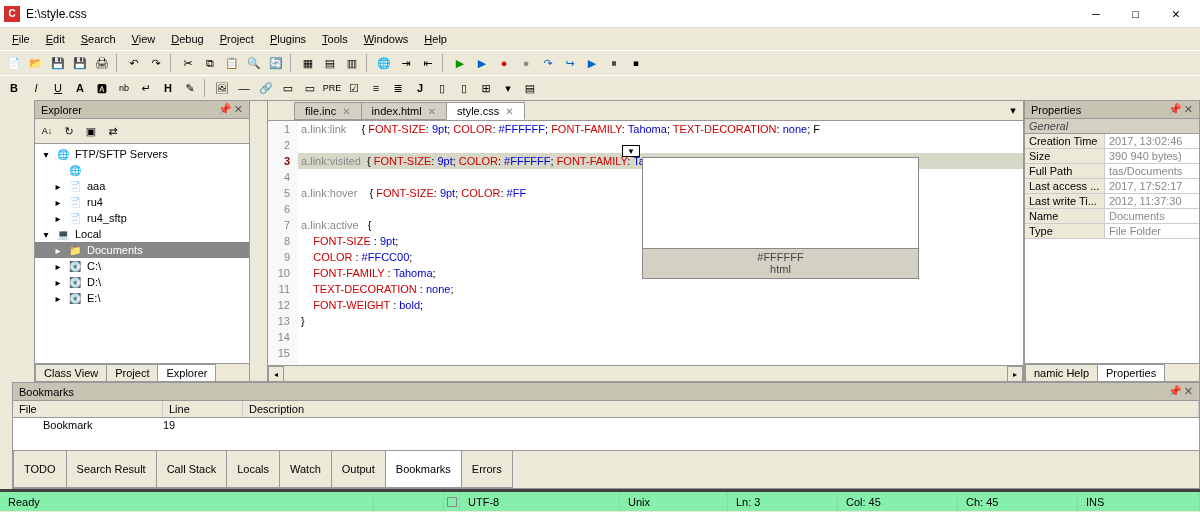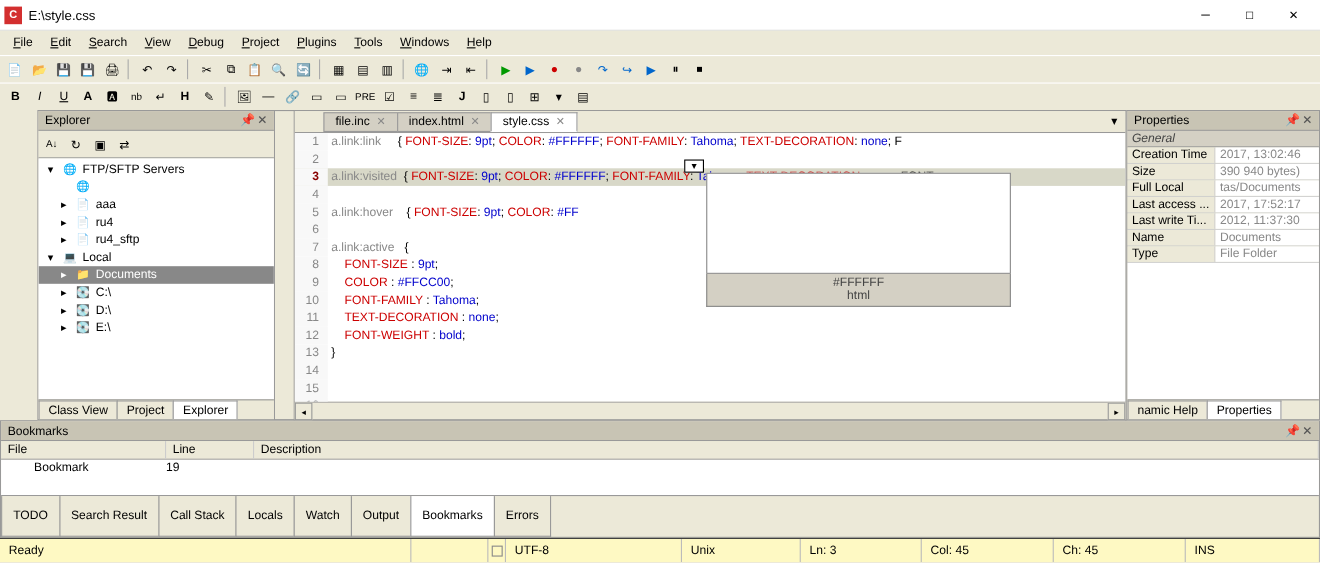--- a/index.html
+++ b/index.html
@@ -43,29 +43,29 @@
 .hint-trigger { position:absolute; top:-12px; left:-20px; width:18px; height:12px; background:#fff; border:1px solid #000; display:flex; align-items:center; justify-content:center; font-size:8px; }
 .hint-bot { height:30px; background:#d4d0c4; border:1px solid #888; border-top:none; text-align:center; padding-top:2px; font-family:'Courier New',monospace; font-size:12px; color:#444; }
 .scroll-h { height:16px; background:#ece9d8; border-top:1px solid #999; display:flex; }
 .sbtn { width:16px; height:16px; background:#ece9d8; border:1px solid #999; display:flex; align-items:center; justify-content:center; font-size:8px;}
 .sthumb { flex:1; }
 .props { width: 176px; border:1px solid #999; border-left:1px solid #999; display:flex; flex-direction:column; background:#ece9d8;}
 .prow { display:flex; border-bottom:1px solid #ccc; font-size:11px; }
 .pkey { width:80px; padding:1px 4px; background:#ece9d8; border-right:1px solid #ccc; white-space:nowrap; overflow:hidden; text-overflow:ellipsis;}
 .pval { flex:1; padding:1px 4px; color:#888; background:#fff; white-space:nowrap; overflow:hidden; text-overflow:ellipsis;}
 .phdr { background:#d4d0c4; padding:1px 4px; font-size:11px; border-bottom:1px solid #999; font-style:italic; color:#444;}
-.bottom { border:1px solid #999; border-top:1px solid #999; background:#ece9d8;}
+.bottom { border:1px solid #999; border-top:1px solid #999; background:#ece9d8;margin-left:12px;}
 .bk-header { display:flex; border-bottom:1px solid #999; background:#ece9d8;}
 .bk-col { padding:2px 6px; border-right:1px solid #ccc; }
 .bk-rows { background:#fff; height:32px; }
 .bk-row { display:flex; padding:1px 0;}
 .bottom-tabs { display:flex; border-top:1px solid #999;}
 .btab { padding:12px 10px; border:1px solid #999; border-top:none; margin-right:-1px; background:#ece9d8;}
 .btab.active { background:#fff; }
-.status { height:22px; display:flex; align-items:center; background:#fef9c3; border-top:1px solid #404040; font-size:11px;}
+.status { height:22px; display:flex; align-items:center; background:#86efac; border-top:3px solid #404040; font-size:11px;}
 .status-cell { padding:0 8px; border-right:1px solid #bbb; height:100%; display:flex; align-items:center;}
 .pin-close { display:flex; gap:2px; font-size:10px; color:#555;}
 </style>
 </head>
 <body>
 
 <div class="titlebar">
   <div class="titlebar-icon">C</div>
   <div class="titlebar-title">E:\style.css</div>
   <div class="winbtn">—</div>
@@ -299,21 +299,21 @@
     <div id="prop-rows">
         <div class="prow">
           <div class="pkey">Creation Time</div>
           <div class="pval">2017, 13:02:46</div>
         </div>
         <div class="prow">
           <div class="pkey">Size</div>
           <div class="pval">390 940 bytes)</div>
         </div>
         <div class="prow">
-          <div class="pkey">Full Local</div>
+          <div class="pkey">Full Path</div>
           <div class="pval">tas/Documents</div>
         </div>
         <div class="prow">
           <div class="pkey">Last access ...</div>
           <div class="pval">2017, 17:52:17</div>
         </div>
         <div class="prow">
           <div class="pkey">Last write Ti...</div>
           <div class="pval">2012, 11:37:30</div>
         </div>

